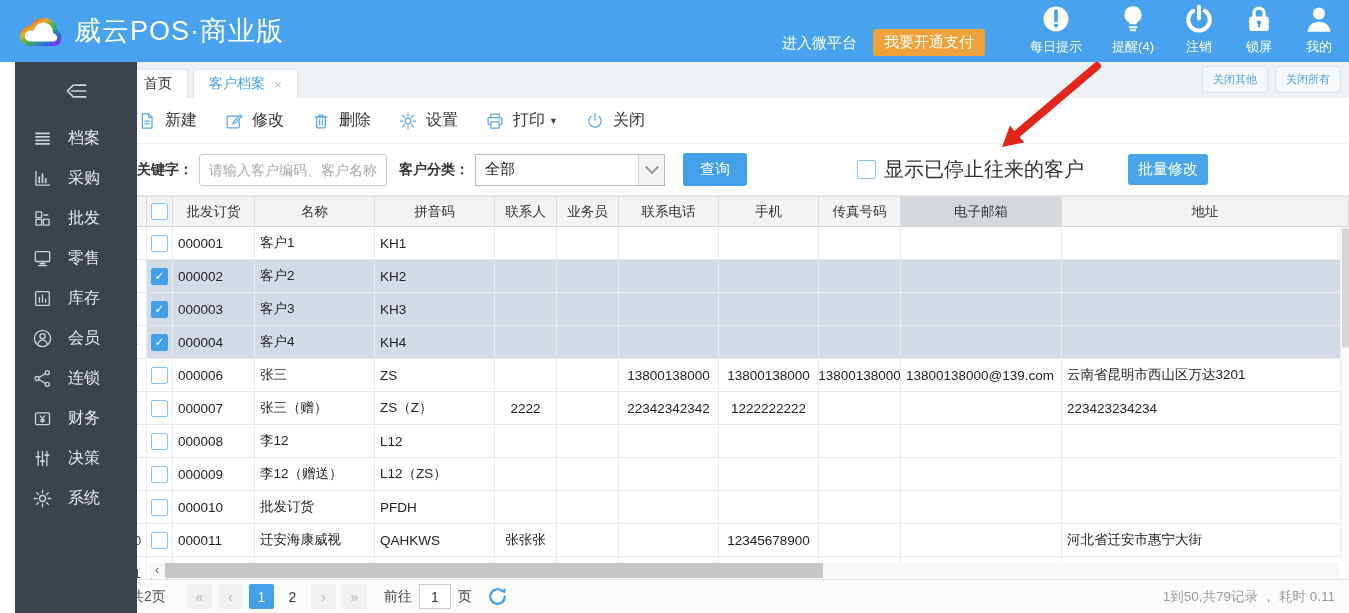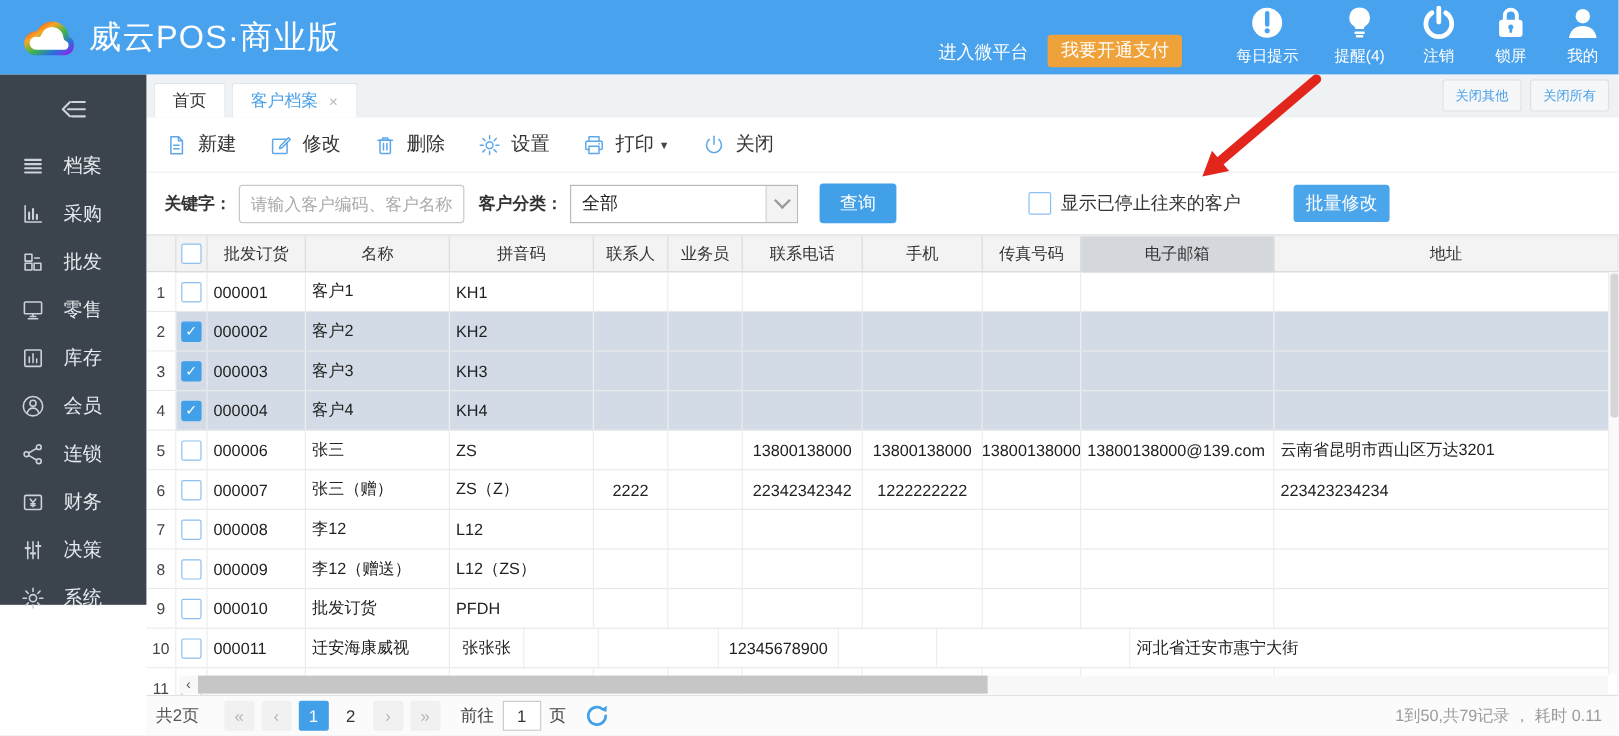--- a/index.html
+++ b/index.html
@@ -16,21 +16,21 @@
   .header-right { margin-left:auto; display:flex; align-items:flex-end; height:100%; padding-bottom:6px; }
   .micro-link { color:#fff; font-size:15px; margin-right:16px; padding-bottom:3px; white-space:nowrap; }
   .pay-btn { background:#f0a23a; color:#fff; font-size:15px; padding:4px 11px; border-radius:3px; margin-right:30px; white-space:nowrap; }
   .header-actions { display:flex; align-items:flex-end; }
   .h-item { display:flex; flex-direction:column; align-items:center; padding:0 15px; }
   .h-ic { width:30px; height:30px; display:block; }
   .h-ic svg { width:100%; height:100%; }
   .h-label { color:#fff; font-size:13px; margin-top:4px; white-space:nowrap; }
 
   
-  .sidebar { position:absolute; left:0; top:62px; width:122px; height:442px; background:#3b434d; z-index:4; }
+  .sidebar { position:absolute; left:15px; top:62px; width:122px; height:551px; background:#3b434d; z-index:4; }
   .collapse { width:26px; height:26px; margin:16px auto 14px; color:#cfd4da; }
   .collapse svg { width:100%; height:100%; fill:none; stroke:currentColor; stroke-width:1.6; stroke-linecap:round; stroke-linejoin:round; }
   .side-item { display:flex; align-items:center; height:40px; padding-left:17px; color:#e7eaee; font-size:16px; }
   .s-ic { width:21px; height:21px; color:#cdd2d8; margin-right:15px; flex:0 0 auto; }
   .s-ic svg { width:100%; height:100%; fill:none; stroke:currentColor; stroke-width:1.5; stroke-linecap:round; stroke-linejoin:round; }
 
   
   .main { position:absolute; left:122px; top:62px; width:1227px; height:551px; display:flex; flex-direction:column; background:#fff; }
 
   .tabbar { height:36px; background:#eff2f5; display:flex; align-items:flex-end; padding:0 8px 0 6px; flex:0 0 auto; }
@@ -50,21 +50,21 @@
   .f-label { font-size:14px; font-weight:bold; color:#333; white-space:nowrap; }
   .keyword-input { width:188px; height:32px; border:1px solid #c9c9c9; border-radius:3px; margin:0 12px 0 6px; padding:0 9px; font-size:14px; color:#333; font-family:inherit; outline:none; }
   .keyword-input::placeholder { color:#a9a9a9; }
   .category-select { width:190px; height:32px; border:1px solid #b9b9b9; background:#fff; display:flex; align-items:center; position:relative; font-size:15px; color:#222; padding-left:9px; margin-left:6px; }
   .select-arrow { position:absolute; right:0; top:0; bottom:0; width:26px; background:#f3f3f3; border-left:1px solid #d5d5d5; display:flex; align-items:center; justify-content:center; }
   .select-arrow::after { content:""; width:8px; height:8px; border-right:2px solid #9a9a9a; border-bottom:2px solid #9a9a9a; transform:rotate(45deg) translate(-2px,-2px); }
   .search-btn { width:64px; height:33px; background:#42a0e9; border:none; border-radius:3px; color:#fff; font-size:15px; margin-left:18px; font-family:inherit; }
   .checkbox { width:17px; height:17px; border:1px solid #8cc0ef; border-radius:2px; background:#fff; display:inline-flex; align-items:center; justify-content:center; font-size:12px; color:#fff; flex:0 0 auto; }
   .checkbox.checked { background:#42a0e9; border-color:#42a0e9; }
   .checkbox.big { width:19px; height:19px; margin-left:110px; }
-  .stop-label { font-size:15px; color:#333; margin-left:8px; white-space:nowrap; }
+  .stop-label { font-size:20px; color:#333; margin-left:8px; white-space:nowrap; }
   .batch-btn { width:80px; height:31px; background:#4aa5ea; border:none; border-radius:3px; color:#fff; font-size:15px; margin-left:44px; font-family:inherit; }
 
   
   .table-area { flex:1 1 auto; position:relative; overflow:hidden; }
   .t-header { display:flex; height:31px; background:#f3f3f3; border-top:1px solid #e3e3e3; }
   .hc { border-right:1px solid #dcdcdc; border-bottom:1px solid #d6d6d6; display:flex; align-items:center; justify-content:center; font-size:13.5px; color:#333; flex:0 0 auto; overflow:hidden; white-space:nowrap; }
   .hc.hl { background:#d4d7dc; }
   .hc.grow, .cell.grow { flex:1 1 auto; }
   .num-col { width:25px; flex:0 0 auto; justify-content:center; background:#fff; }
   .t-header .num-col { background:#f3f3f3; }
@@ -488,20 +488,21 @@
             <div class="cell" data-interactable="false" style="width: 161px;"></div>
             <div class="cell grow" data-interactable="false" style="width: 290px;"></div>
           </div>
           <div class="trow" data-interactable="true">
             <div class="cell num-col" data-interactable="false">10</div>
             <div class="cell chk-col" data-interactable="false">
               <div class="checkbox" data-interactable="true"></div>
             </div>
             <div class="cell" data-interactable="false" style="width: 82px;">000011</div>
             <div class="cell" data-interactable="false" style="width: 120px;">迁安海康威视</div>
+            <div class="cell" data-interactable="false" style="width: 120px;">QAHKWS</div>
             <div class="cell c-center" data-interactable="false" style="width: 62px;">张张张</div>
             <div class="cell c-center" data-interactable="false" style="width: 62px;"></div>
             <div class="cell c-center" data-interactable="false" style="width: 100px;"></div>
             <div class="cell c-center" data-interactable="false" style="width: 100px;">12345678900</div>
             <div class="cell c-center" data-interactable="false" style="width: 82px;"></div>
             <div class="cell" data-interactable="false" style="width: 161px;"></div>
             <div class="cell grow" data-interactable="false" style="width: 290px; text-align: right;">河北省迁安市惠宁大街</div>
           </div>
           <div class="trow" data-interactable="true">
             <div class="cell num-col" data-interactable="false">11</div>

